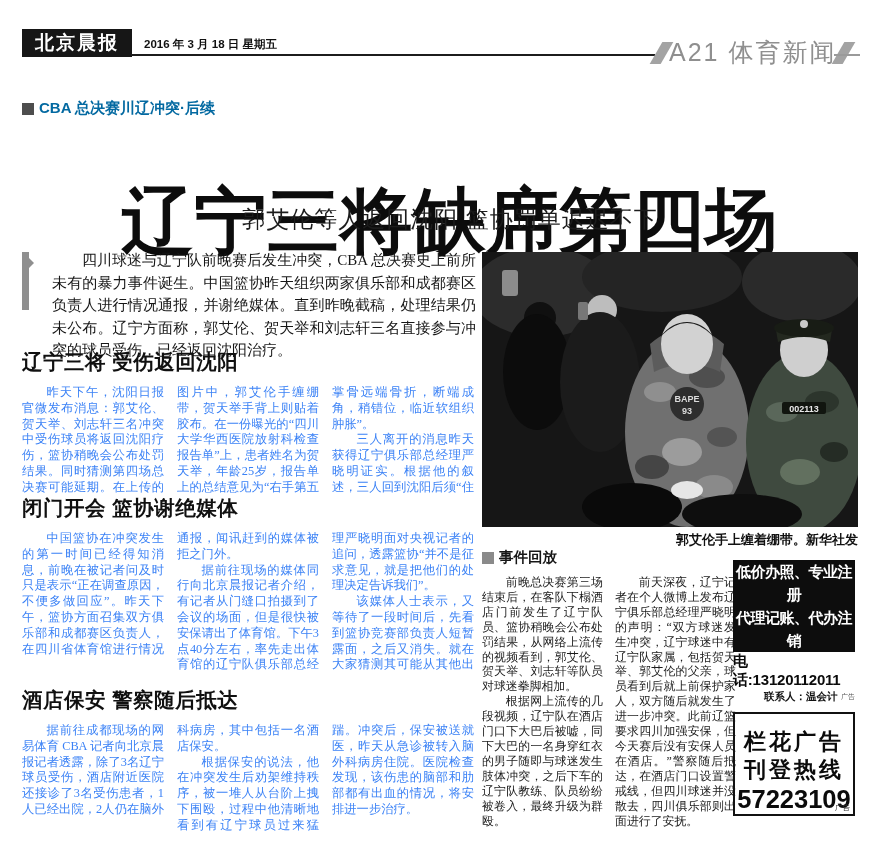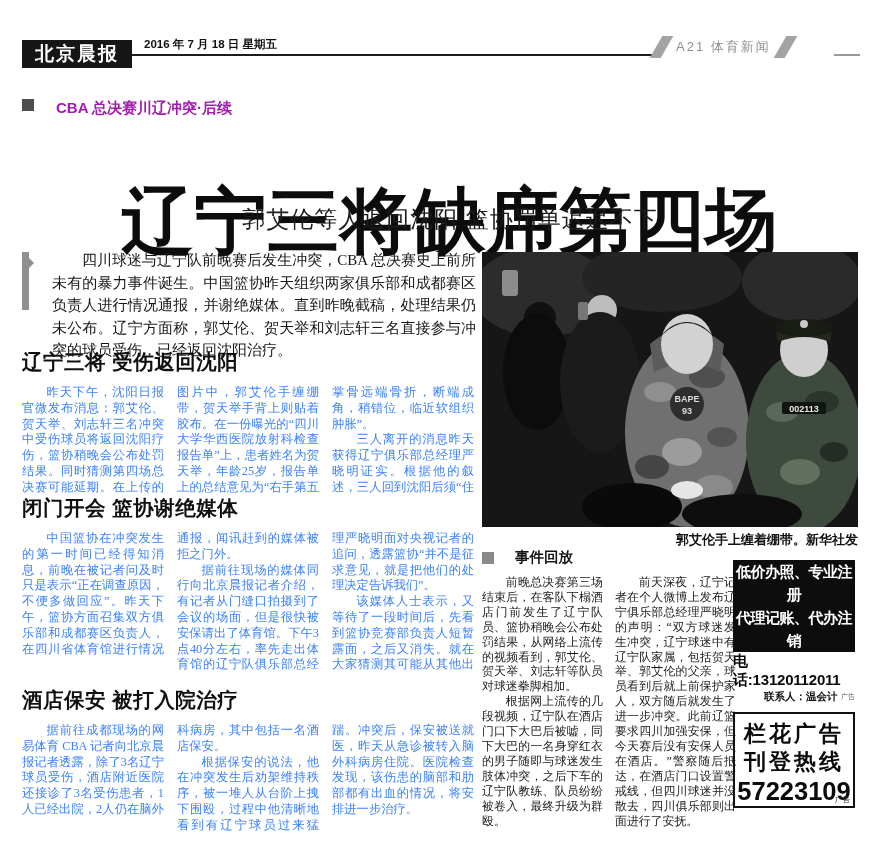--- a/index.html
+++ b/index.html
@@ -1,31 +1,31 @@
 <!DOCTYPE html>
 <html><head>
 <meta charset="utf-8">
 <style>
   html,body{margin:0;padding:0;background:#ffffff;}
   .page{position:relative;width:894px;height:841px;background:#fff;overflow:hidden;
         font-family:"Liberation Serif",serif;color:#1a1a1a;}
   
-  .mast-box{position:absolute;left:22px;top:40px;width:110px;height:28px;background:#161616;
+  .mast-box{position:absolute;left:22px;top:29px;width:110px;height:28px;background:#161616;
             color:#fff;display:flex;align-items:center;justify-content:center;
             font-family:"Liberation Sans",sans-serif;font-weight:900;font-size:19px;letter-spacing:2px;}
   .mast-date{position:absolute;left:144px;top:37px;font-family:"Liberation Sans",sans-serif;
              font-weight:700;font-size:11.5px;color:#111;}
   .rule-left{position:absolute;left:131px;top:54px;width:524px;height:2px;background:#1c1c1c;}
   .rule-right{position:absolute;left:834px;top:54px;width:26px;height:2px;background:#9a9a9a;}
-  .page-label{position:absolute;left:656px;top:36px;display:flex;align-items:center;gap:9px;
-              font-family:"Liberation Sans",sans-serif;color:#8f8f8f;font-size:13px;letter-spacing:2px;}
+  .page-label{position:absolute;left:656px;top:36px;display:flex;align-items:center;gap:2px;
+              font-family:"Liberation Sans",sans-serif;color:#8f8f8f;font-size:25px;letter-spacing:2px;}
   .slash{width:11px;height:22px;background:#a3a3a3;transform:skewX(-30deg);}
   
-  .kicker{position:absolute;left:22px;top:99px;display:flex;gap:22px;
-          font-family:"Liberation Sans",sans-serif;font-weight:700;font-size:15px;color:#a21caf;}
+  .kicker{position:absolute;left:22px;top:99px;display:flex;align-items:center;gap:5px;
+          font-family:"Liberation Sans",sans-serif;font-weight:700;font-size:15px;color:#0369a1;}
   .kicker-sq{width:12px;height:12px;background:#4d4d4d;}
   .headline{position:absolute;left:60px;top:126px;width:780px;text-align:center;
             font-family:"Liberation Sans",sans-serif;font-weight:900;font-size:72px;
             letter-spacing:1px;color:#0c0c0c;}
   .subheadline{position:absolute;left:60px;top:204px;width:780px;text-align:center;
                font-family:"Liberation Sans",sans-serif;font-weight:400;font-size:23px;
                letter-spacing:1px;color:#1c1c1c;}
   
   .lede-bar{position:absolute;left:22px;top:252px;width:7px;height:58px;background:#8f8f8f;}
   .lede-bar:after{content:"";position:absolute;left:7px;top:6px;border:5px solid transparent;
@@ -40,51 +40,51 @@
         text-align:justify;color:#3b82f6;overflow:hidden;}
   .cols p{margin:0;text-indent:2em;}
   #sec1{top:348px;} #sec1 .cols{height:114px;}
   #sec2{top:494px;} #sec2 .cols{height:152px;}
   #sec3{top:686px;} #sec3 .cols{height:126px;}
   
   .photo{position:absolute;left:482px;top:252px;width:376px;height:275px;background:#141414;overflow:hidden;}
   .caption{position:absolute;left:482px;top:531px;width:376px;text-align:right;
            font-family:"Liberation Sans",sans-serif;font-weight:700;font-size:13px;color:#111;}
   
-  .replay-label{position:absolute;left:482px;top:548px;display:flex;align-items:center;gap:21px;
+  .replay-label{position:absolute;left:482px;top:548px;display:flex;align-items:center;gap:5px;
                 font-family:"Liberation Sans",sans-serif;font-weight:700;font-size:14.5px;color:#161616;text-align:right;}
   .replay-sq{width:12px;height:12px;background:#8a8a8a;}
   .replay-body{position:absolute;left:482px;top:575px;width:254px;height:266px;overflow:hidden;
                column-count:2;column-gap:12px;font-size:11.9px;line-height:14.9px;
                text-align:justify;color:#1b1b1b;font-family:"Liberation Serif",serif;}
   .replay-body p{margin:0;text-indent:2em;}
   
   .ads{position:absolute;left:733px;top:560px;width:122px;font-family:"Liberation Sans",sans-serif;}
   .ad-band{background:#0d0d0d;color:#fff;font-weight:900;font-size:15px;line-height:23px;
            text-align:center;transform-origin:left;letter-spacing:-0.5px;}
   .ad-line3{font-weight:800;font-size:10px;letter-spacing:-0.6px;text-align:center;margin-top:2px;color:#0e0e0e;}
   .ad-phone{font-weight:900;font-size:15px;letter-spacing:-0.2px;text-align:left;color:#0b0b0b;}
   .ad-contact{display:flex;justify-content:space-between;align-items:center;font-weight:800;
               font-size:10.5px;color:#101010;padding-left:31px;}
   .ad-tiny{font-size:7px;color:#555;font-weight:400;}
   .ad-box{border:2.5px solid #111;text-align:center;position:relative;margin-top:8px;
-          padding-top:6px;color:#0b0b0b;}
+          padding-top:14px;color:#0b0b0b;}
   .ad-box .big{font-weight:900;font-size:22px;letter-spacing:3px;line-height:28px;}
   .ad-box .num{font-weight:900;font-size:25.5px;letter-spacing:0;line-height:30px;}
   .ad-box .tag{position:absolute;right:3px;bottom:1px;font-size:7.5px;color:#333;}
 </style>
 </head>
 <body>
 
 <div class="page">
 
   <div class="mast-box">
     <span>北京晨报</span>
   </div>
-  <div class="mast-date">2016 年 7 月 18 日 星期五</div>
+  <div class="mast-date">2016 年 3 月 18 日 星期五</div>
   <div class="rule-left"></div>
   <div class="page-label">
     <span class="slash"></span>
     <span>A21 体育新闻</span>
     <span class="slash"></span>
   </div>
   <div class="rule-right"></div>
 
   <div class="kicker">
     <span class="kicker-sq"></span>
@@ -108,21 +108,21 @@
     <h2>闭门开会 篮协谢绝媒体</h2>
     <div class="cols">
       <p>中国篮协在冲突发生的第一时间已经得知消息，前晚在被记者问及时只是表示“正在调查原因，不便多做回应”。昨天下午，篮协方面召集双方俱乐部和成都赛区负责人，在四川省体育馆进行情况通报，闻讯赶到的媒体被拒之门外。</p>
       <p>据前往现场的媒体同行向北京晨报记者介绍，有记者从门缝口拍摄到了会议的场面，但是很快被安保请出了体育馆。下午3点40分左右，率先走出体育馆的辽宁队俱乐部总经理严晓明面对央视记者的追问，透露篮协“并不是征求意见，就是把他们的处理决定告诉我们”。</p>
       <p>该媒体人士表示，又等待了一段时间后，先看到篮协竞赛部负责人短暂露面，之后又消失。就在大家猜测其可能从其他出口离开而进行围堵时，场馆保安却告知，参会人员已经从地下通道离开。</p>
 
     </div>
   </div>
 
   <div class="section" id="sec3">
-    <h2>酒店保安 被打入院治疗</h2>
+    <h2>酒店保安 警察随后抵达</h2>
     <div class="cols">
       <p>据前往成都现场的网易体育 CBA 记者向北京晨报记者透露，除了3名辽宁球员受伤，酒店附近医院还接诊了3名受伤患者，1人已经出院，2人仍在脑外科病房，其中包括一名酒店保安。</p>
       <p>根据保安的说法，他在冲突发生后劝架维持秩序，被一堆人从台阶上拽下围殴，过程中他清晰地看到有辽宁球员过来猛踹。冲突后，保安被送就医，昨天从急诊被转入脑外科病房住院。医院检查发现，该伤患的脑部和肋部都有出血的情况，将安排进一步治疗。</p>
 
     </div>
   </div>
 
   <div class="photo">
     <svg width="376" height="275" viewBox="0 0 376 275" xmlns="http://www.w3.org/2000/svg">
       <rect width="376" height="275" fill="#161616"></rect>

